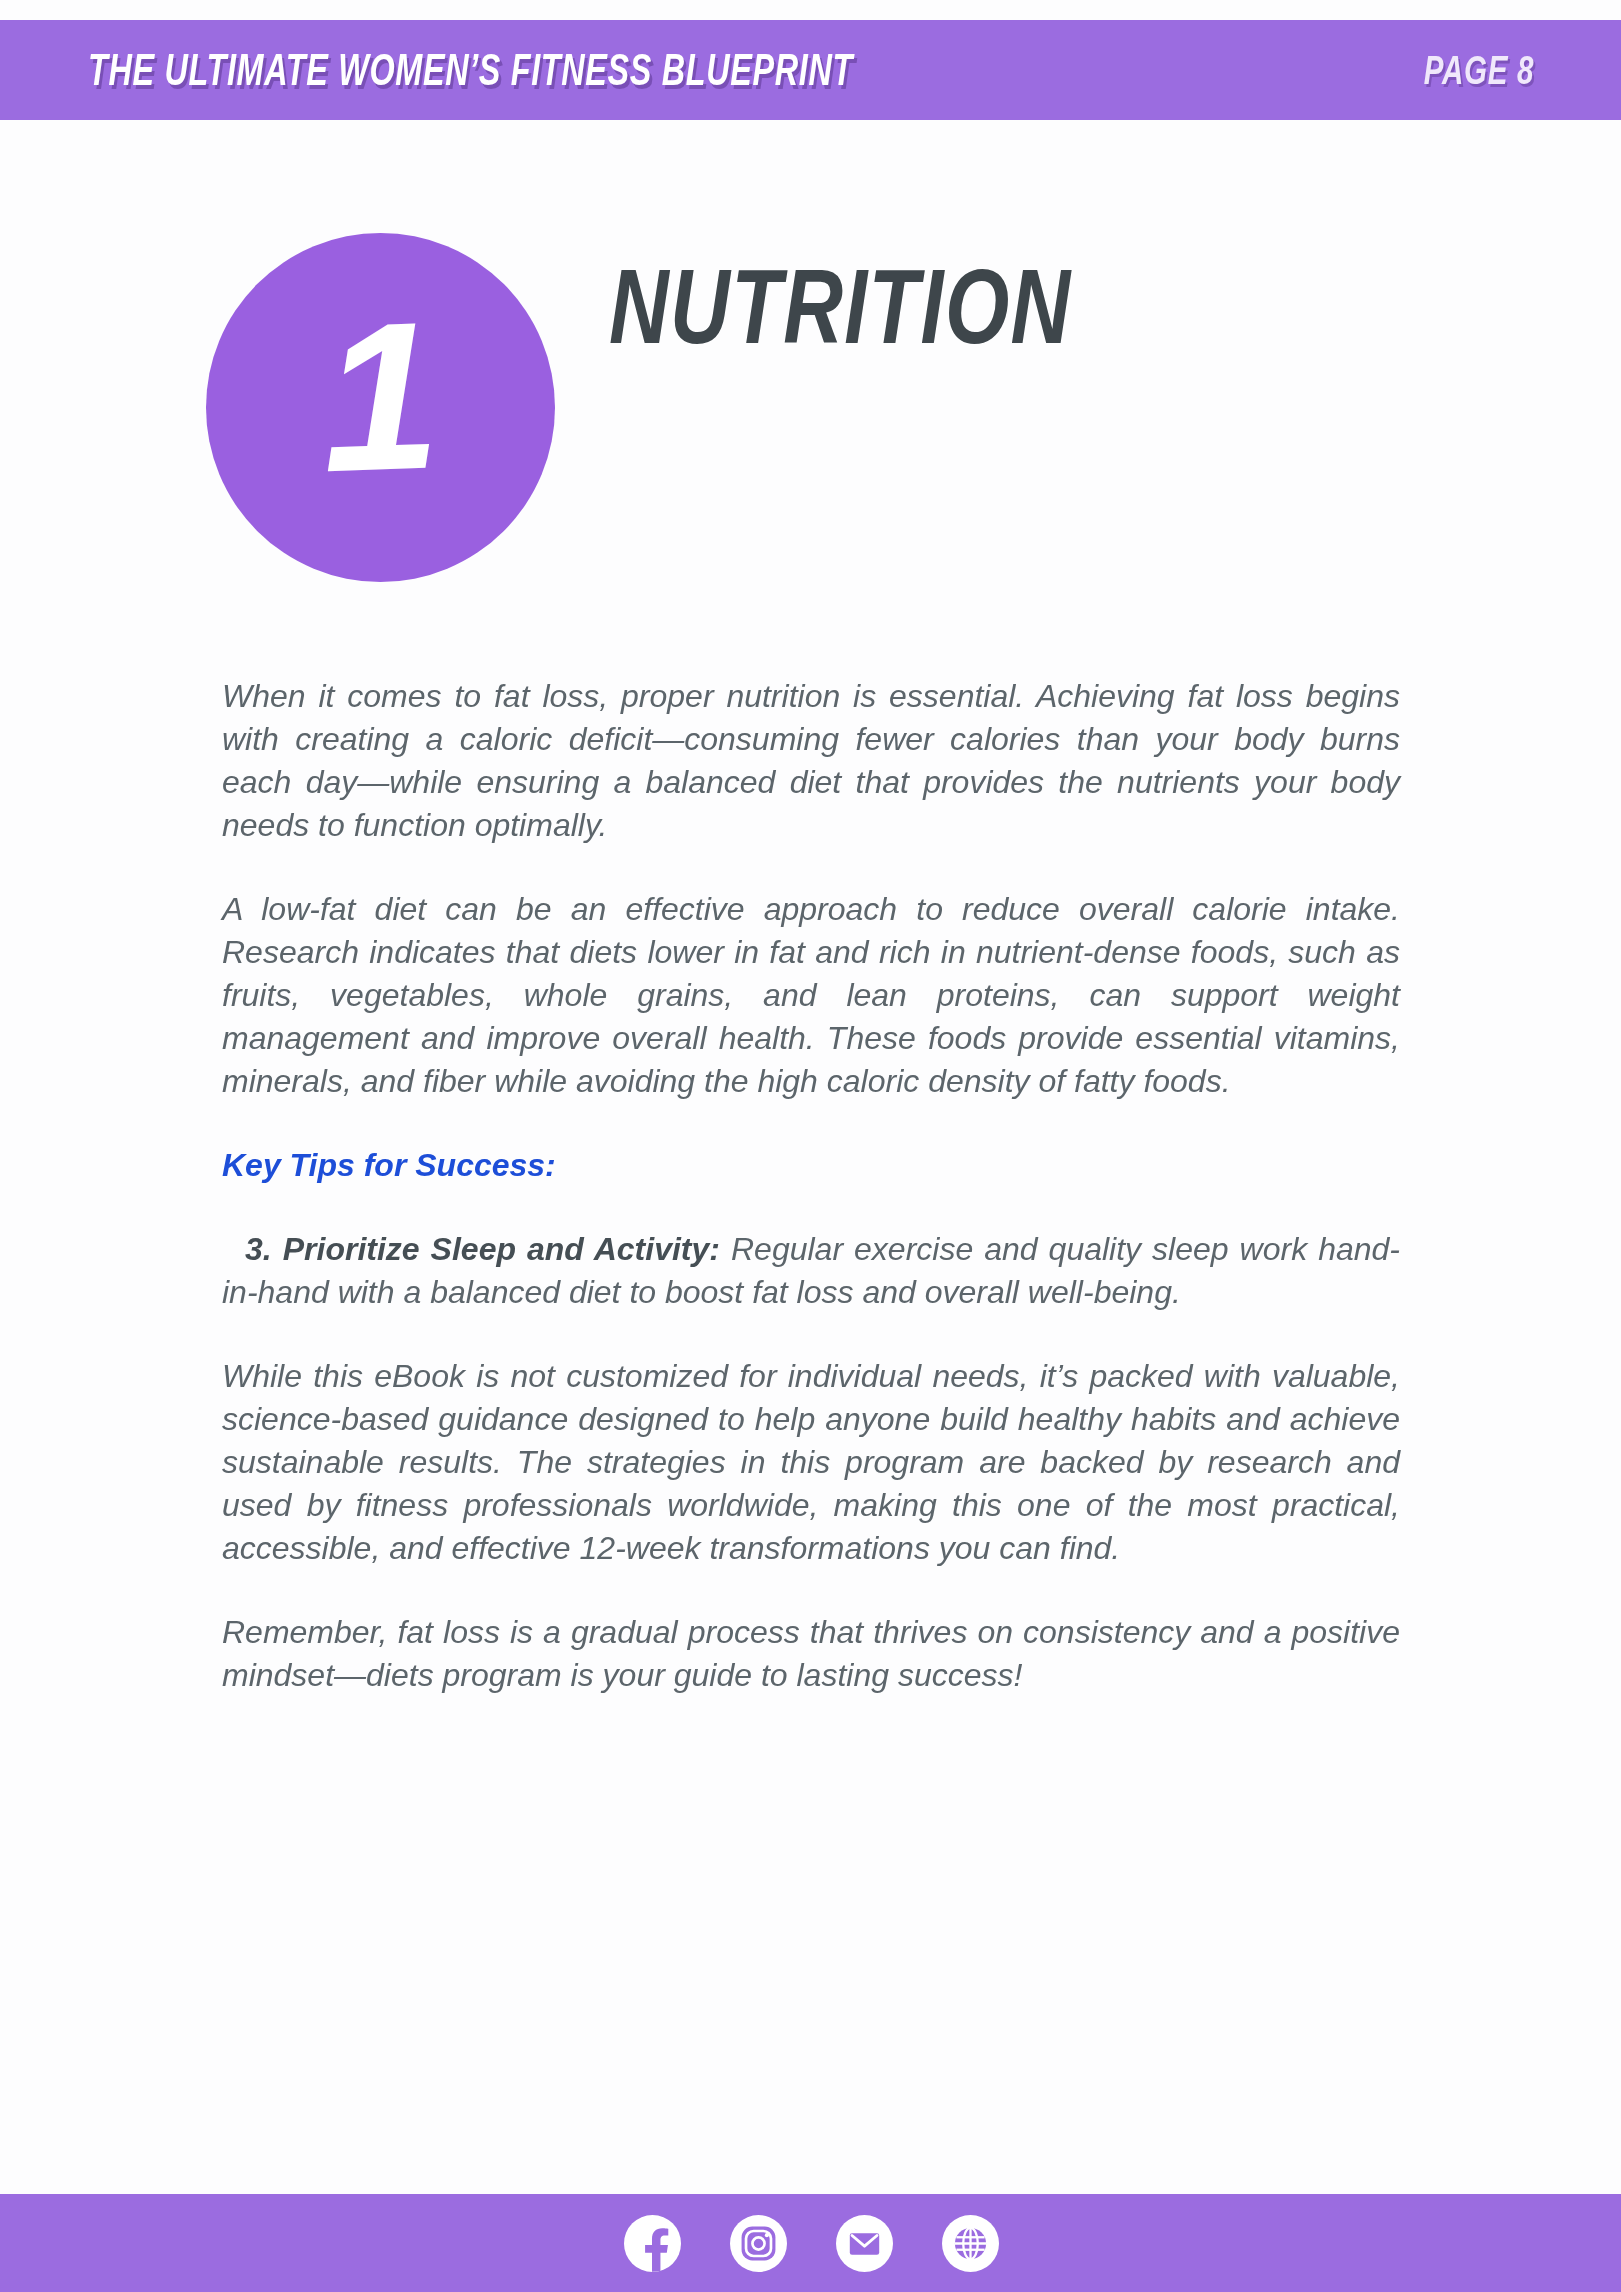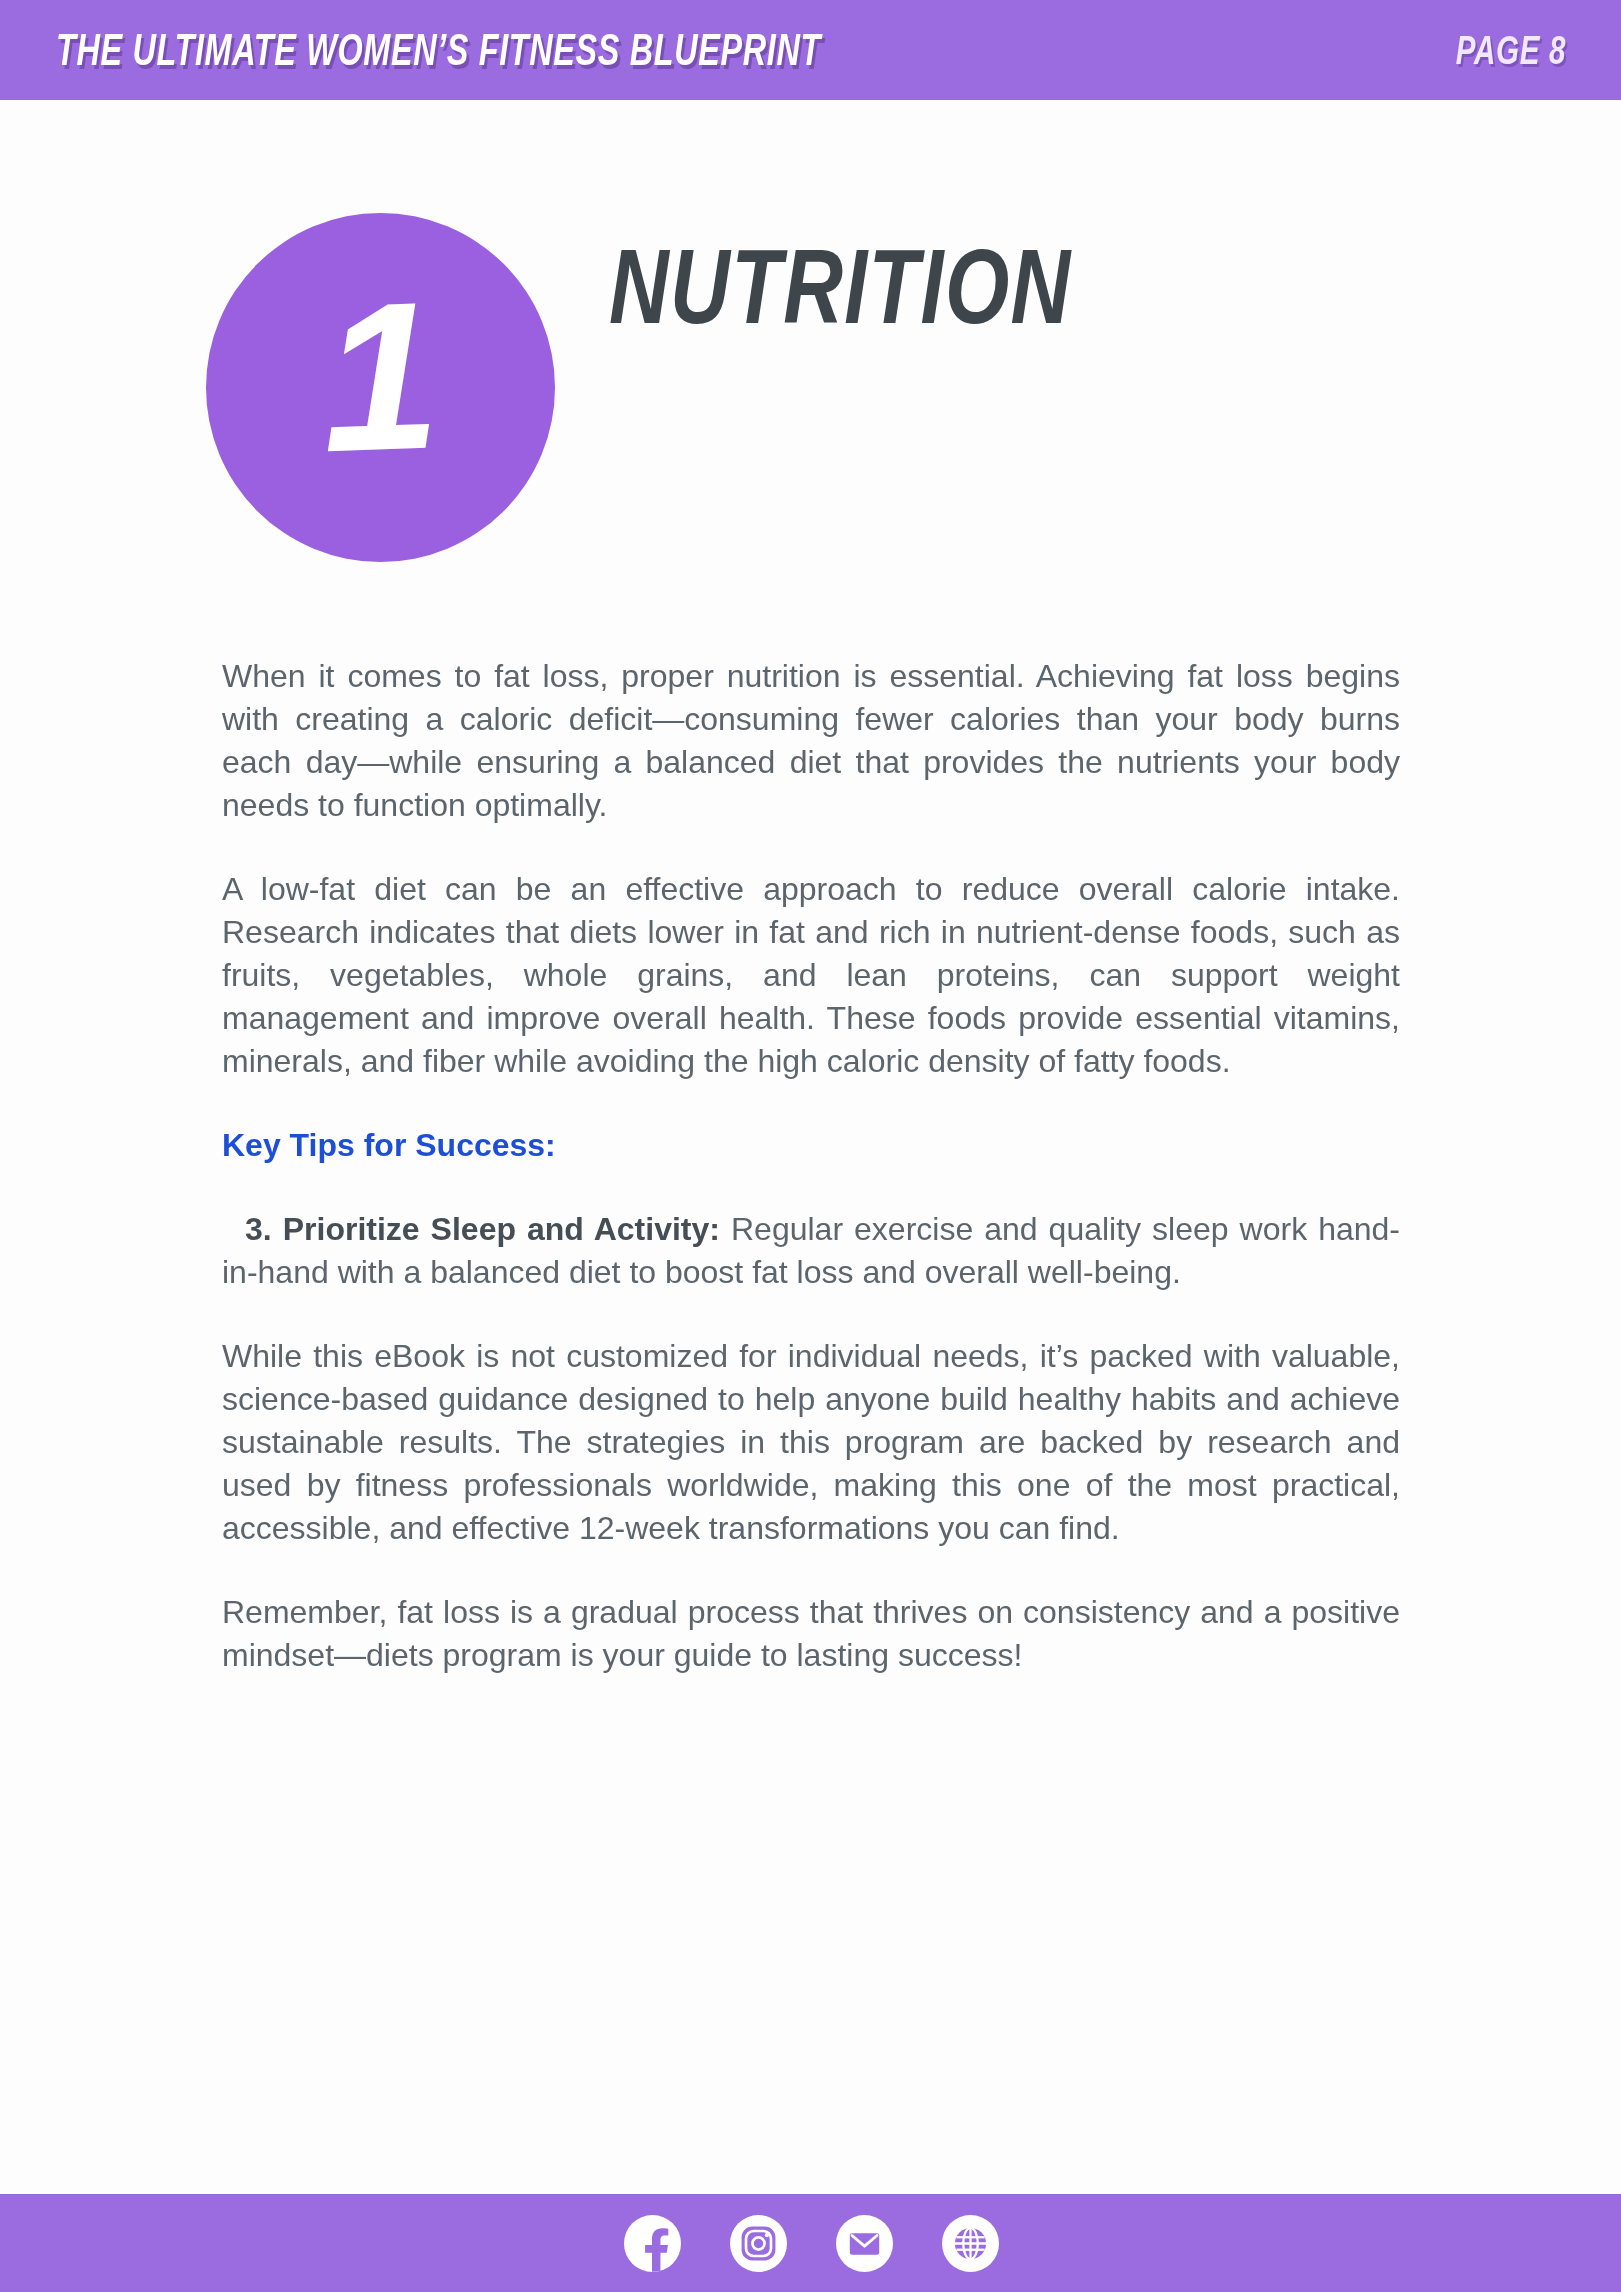--- a/index.html
+++ b/index.html
@@ -13,21 +13,21 @@
     position:relative;
     width:1622px;height:2293px;
     display:flex;flex-direction:column;
     background:#fdfdfe;
   }
   
   .header{
     height:100px;flex:0 0 100px;
     background:var(--accent);
     display:flex;align-items:center;justify-content:space-between;
-    padding:0 56px;box-sizing:border-box;
+    padding:0 88px;box-sizing:border-box;margin-top:20px;
   }
   .header-title{
     font-style:italic;font-weight:900;font-size:45px;
     color:#ffffff;white-space:nowrap;
     letter-spacing:0.9px;
     transform:scaleX(.72);transform-origin:left center;
     text-shadow:3.6px 3.6px 0 rgba(71,37,120,.40);
   }
   .page-label{
     font-style:italic;font-weight:900;font-size:40px;
@@ -65,21 +65,21 @@
     color:var(--body);
     text-align:justify;
   }
   
   .content{
     margin:0 222px;
     font-size:32px;line-height:43px;
     color:var(--body);
     text-align:justify;
   }
-  .content p{margin:0 0 41px 0;}
+  .content p{margin:0 0 41px 0;font-style:italic;}
   .tips-heading{
     font-weight:bold;color:#1d4ed8;margin:0;
     text-align:left;
   }
   .tip{margin:0;text-indent:23px;}
   .tips-block{margin:0 0 41px 0;}
   .tip .lead{font-weight:bold;color:#454e54;}
   .last-para{margin-bottom:0;}
   
   .footer{

